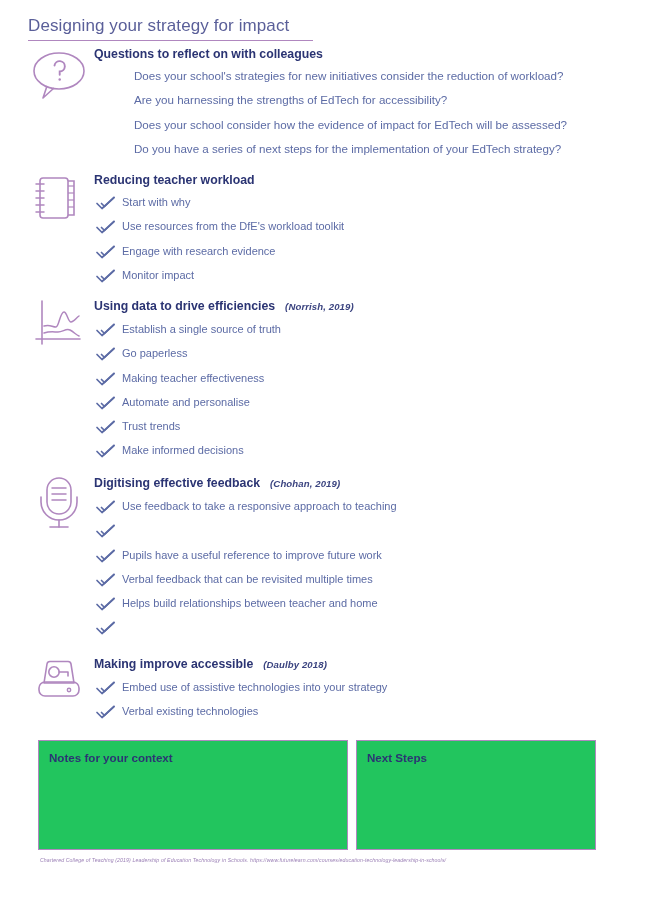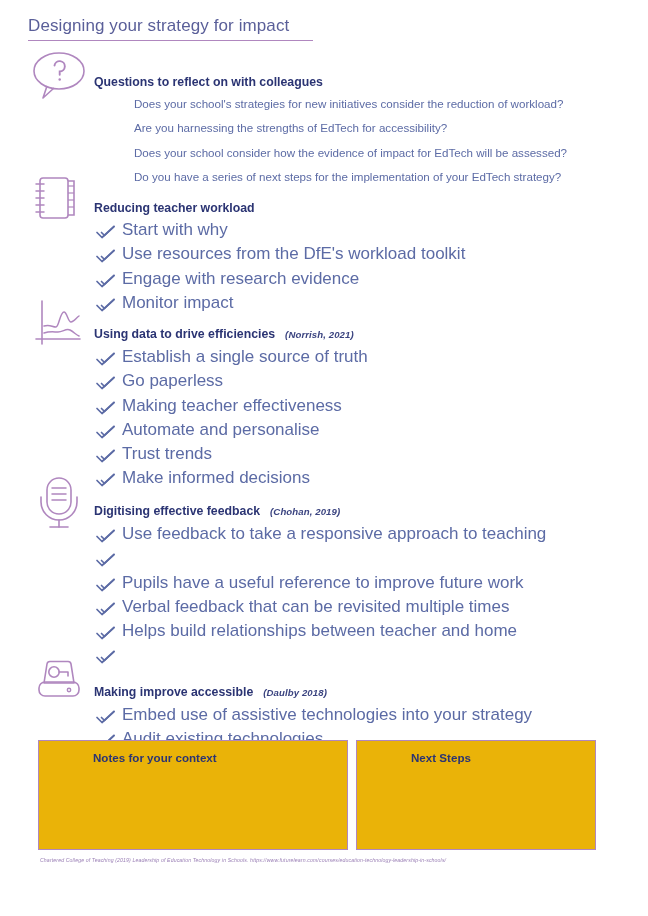--- a/index.html
+++ b/index.html
@@ -60,21 +60,20 @@
     top: 0;
     right: 8px;
   }
   .sec-head {
     font-size: 12.3px;
     font-weight: bold;
     color: #2b3473;
     line-height: 16px;
     margin-bottom: 2px;
     white-space: nowrap;
-    margin-top: 28px;
   }
   .sec-cite {
     font-size: 9.6px;
     font-style: italic;
     font-weight: bold;
     color: #3b4480;
     margin-left: 10px;
     letter-spacing: 0.1px;
   }
 
@@ -87,40 +86,39 @@
     white-space: nowrap;
     margin-left: 40px;
   }
 
   
   .c-row {
     position: relative;
     height: 24.3px;
     line-height: 24.3px;
     padding-left: 28px;
-    font-size: 17px;
+    font-size: 11px;
     color: #5c6ba5;
     white-space: nowrap;
   }
   .c-row .tick {
     position: absolute;
     left: 1px;
     top: 5px;
     width: 22px;
     height: 15px;
   }
   .c-row .lbl { display: inline-block; }
 
   
   .notes-box {
     position: absolute;
     box-sizing: border-box;
     border: 1.2px solid #b087bf;
-    background: #eab308;
-    padding-left: 44px;
+    background: #22c55e;
   }
   .notes-title {
     font-size: 11.6px;
     font-weight: bold;
     color: #2b3473;
     margin: 10px 0 0 10px;
   }
 
   
   .footer {
@@ -226,21 +224,21 @@
     <div class="sec-icon">
       <svg viewBox="0 0 58 58" width="58" height="58">
         <path d="M12 3 V46" fill="none" stroke="#b087bf" stroke-width="1.6" stroke-linecap="round"></path>
         <path d="M6 41 H50" fill="none" stroke="#b087bf" stroke-width="1.6" stroke-linecap="round"></path>
         <path d="M14 28 C20 26 22 29 26 29 C29 29 30 14 34 14 C37 14 38 24 41 24 C44 24 46 20 49 18" fill="none" stroke="#b087bf" stroke-width="1.5" stroke-linecap="round" stroke-linejoin="round"></path>
         <path d="M14 35 C20 33 24 34 28 34 C33 34 36 30 40 32 C44 34 46 37 49 38" fill="none" stroke="#b087bf" stroke-width="1.5" stroke-linecap="round" stroke-linejoin="round"></path>
       </svg>
     </div>
     <div class="sec-body">
       <div class="sec-head">
-        <span>Using data to drive efficiencies</span><span class="sec-cite">(Norrish, 2021)</span>
+        <span>Using data to drive efficiencies</span><span class="sec-cite">(Norrish, 2019)</span>
       </div>
       <div>
         <div class="c-row">
           <span class="tick"><svg viewBox="0 0 22 15" width="22" height="15">
                 <path d="M2 7.5 L7 12.5 L19 1.5" fill="none" stroke="#5c6ba5" stroke-width="1.7" stroke-linecap="round" stroke-linejoin="round"></path>
                 <path d="M6.5 7.5 L9.5 10.5 L19 1.5" fill="none" stroke="#5c6ba5" stroke-width="1.7" stroke-linecap="round" stroke-linejoin="round"></path>
               </svg></span>
           <span class="lbl">Establish a single source of truth</span>
         </div>
         <div class="c-row">
@@ -365,21 +363,21 @@
                 <path d="M2 7.5 L7 12.5 L19 1.5" fill="none" stroke="#5c6ba5" stroke-width="1.7" stroke-linecap="round" stroke-linejoin="round"></path>
                 <path d="M6.5 7.5 L9.5 10.5 L19 1.5" fill="none" stroke="#5c6ba5" stroke-width="1.7" stroke-linecap="round" stroke-linejoin="round"></path>
               </svg></span>
           <span class="lbl">Embed use of assistive technologies into your strategy</span>
         </div>
         <div class="c-row">
           <span class="tick"><svg viewBox="0 0 22 15" width="22" height="15">
                 <path d="M2 7.5 L7 12.5 L19 1.5" fill="none" stroke="#5c6ba5" stroke-width="1.7" stroke-linecap="round" stroke-linejoin="round"></path>
                 <path d="M6.5 7.5 L9.5 10.5 L19 1.5" fill="none" stroke="#5c6ba5" stroke-width="1.7" stroke-linecap="round" stroke-linejoin="round"></path>
               </svg></span>
-          <span class="lbl">Audit existing technologies</span>
+          <span class="lbl">Verbal existing technologies</span>
         </div>
       </div>
     </div>
   </div>
 
   <div class="notes-box" style="left:38px; top:740px; width:310px; height:110px;">
     <div class="notes-title">Notes for your context</div>
   </div>
 
   <div class="notes-box" style="left:356px; top:740px; width:240px; height:110px;">

